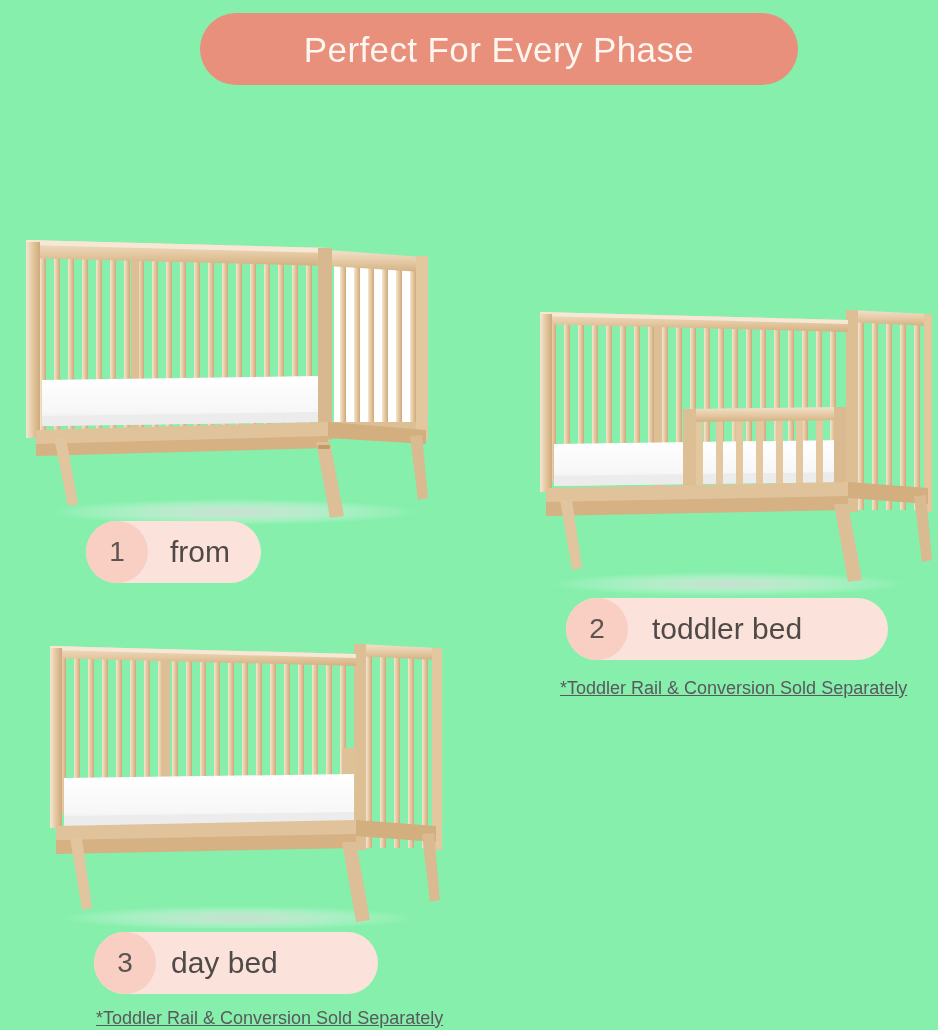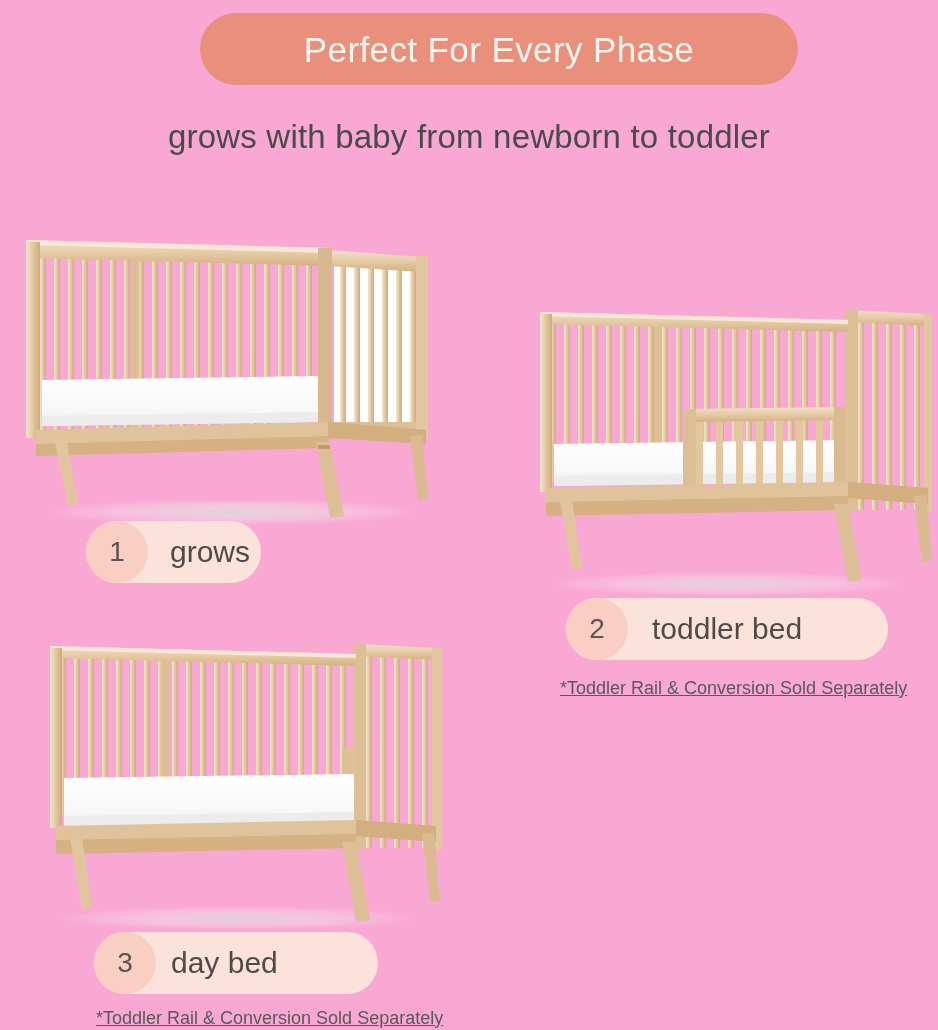--- a/index.html
+++ b/index.html
@@ -9,21 +9,21 @@
     height: 1030px;
     background: #ffffff;
     font-family: "Liberation Sans", sans-serif;
     overflow: hidden;
   }
 
   .page {
     position: relative;
     width: 938px;
     height: 1030px;
-    background: #f9a8d4;
+    background: #86efac;
   }
 
   
   .title-pill {
     position: absolute;
     left: 200px;
     top: 13px;
     width: 598px;
     height: 72px;
     background: #e8907b;
@@ -106,21 +106,20 @@
 </style>
 </head>
 <body>
 
 <div class="page">
 
   <div class="title-pill">
     <span class="title-pill-text">Perfect For Every Phase</span>
   </div>
 
-  <div class="subtitle">grows with baby from newborn to toddler</div>
 
   <div class="product" style="left:18px; top:226px;">
     <svg width="420" height="300" viewBox="0 0 420 300" aria-hidden="true">
       <defs>
         <linearGradient id="w1" x1="0" y1="0" x2="0" y2="1">
           <stop offset="0%" stop-color="#f2e1c9"></stop>
           <stop offset="55%" stop-color="#e4c8a2"></stop>
           <stop offset="100%" stop-color="#d4b183"></stop>
         </linearGradient>
         <linearGradient id="w1v" x1="0" y1="0" x2="1" y2="0">
@@ -204,21 +203,21 @@
       <path d="M36 212 L48 212 L60 278 L50 280 Z" fill="#e0c59f"></path>
       <path d="M298 216 L312 216 L326 290 L312 292 Z" fill="#dcbf97"></path>
       <path d="M392 210 L404 209 L410 272 L400 274 Z" fill="#d9ba91"></path>
 
       <rect x="300" y="219" width="12" height="4" rx="1" fill="#c49a68"></rect>
     </svg>
   </div>
 
   <div class="badge badge-1">
     <span class="badge-circle">1</span>
-    <span class="badge-label">grows</span>
+    <span class="badge-label">from</span>
   </div>
 
   <div class="product" style="left:528px; top:296px;">
     <svg width="404" height="300" viewBox="0 0 404 300" aria-hidden="true">
       <defs>
         <linearGradient id="w2" x1="0" y1="0" x2="0" y2="1">
           <stop offset="0%" stop-color="#f2e1c9"></stop>
           <stop offset="55%" stop-color="#e4c8a2"></stop>
           <stop offset="100%" stop-color="#d4b183"></stop>
         </linearGradient>

